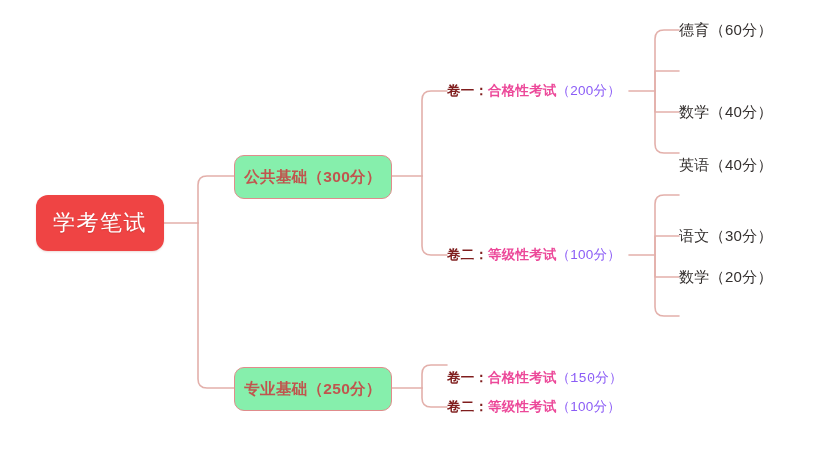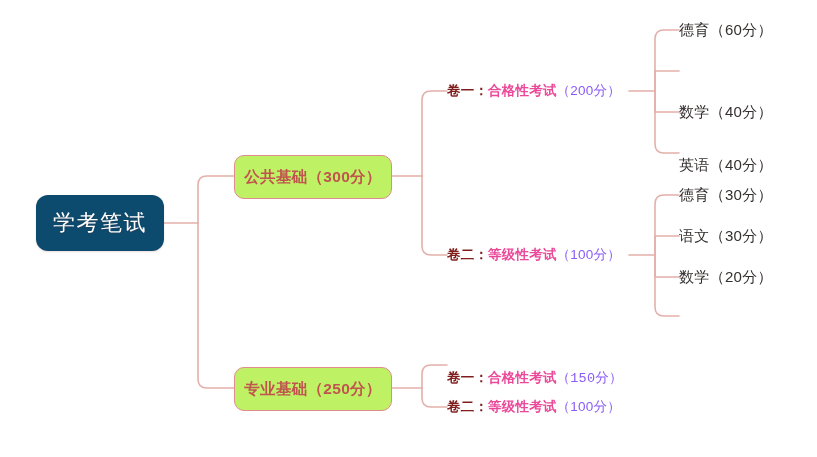--- a/index.html
+++ b/index.html
@@ -26,40 +26,40 @@
     pointer-events: none;
   }
 
   
   .root-node {
     position: absolute;
     left: 36px;
     top: 195px;
     width: 128px;
     height: 56px;
-    background: #0c4a6e;
+    background: #ef4444;
     border-radius: 12px;
     display: flex;
     align-items: center;
     justify-content: center;
     box-shadow: 0 1px 2px rgba(150,60,45,0.18);
   }
   .root-node .root-label {
     color: #ffffff;
     font-size: 22px;
     letter-spacing: 1.5px;
     font-weight: 400;
     text-shadow: 0 1px 1px rgba(120,40,30,0.25);
     white-space: nowrap;
   }
 
   
   .branch-node {
     position: absolute;
-    background: #bef264;
+    background: #86efac;
     border: 1.4px solid #e08c8c;
     border-radius: 10px;
     display: flex;
     align-items: center;
     justify-content: center;
     height: 42px;
     width: 156px;
   }
   .branch-node .branch-label {
     color: #c0554e;
@@ -166,23 +166,20 @@
   <div class="leaf-label" style="top:30px">
     <span>德育</span><span>（60分）</span>
   </div>
   <div class="leaf-label" style="top:112px">
     <span>数学</span><span>（40分）</span>
   </div>
   <div class="leaf-label" style="top:165px">
     <span>英语</span><span>（40分）</span>
   </div>
 
-  <div class="leaf-label" style="top:195px">
-    <span>德育</span><span>（30分）</span>
-  </div>
   <div class="leaf-label" style="top:236px">
     <span>语文</span><span>（30分）</span>
   </div>
   <div class="leaf-label" style="top:277px">
     <span>数学</span><span>（20分）</span>
   </div>
 
 </div>
 
 </body></html>

